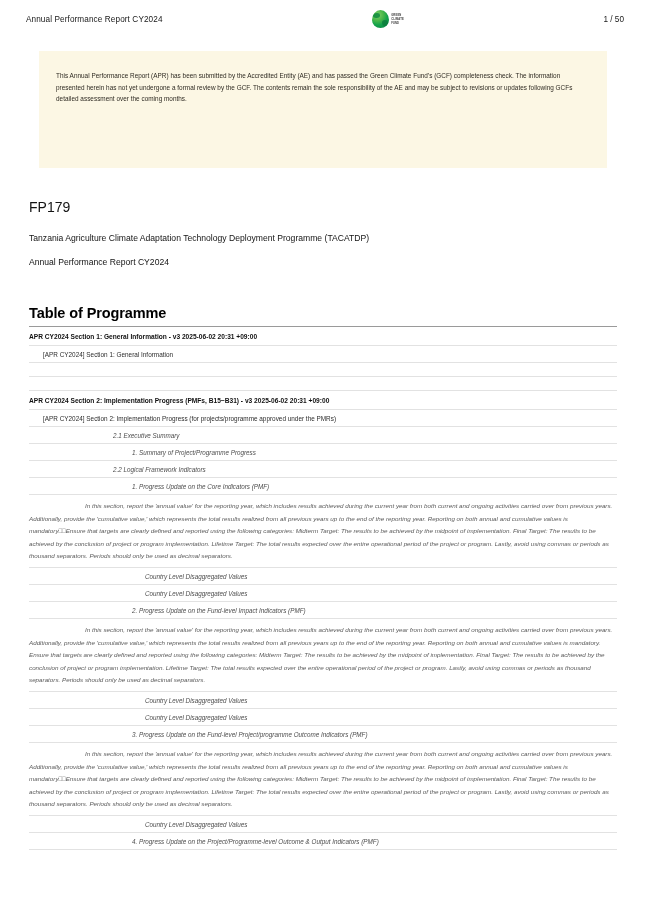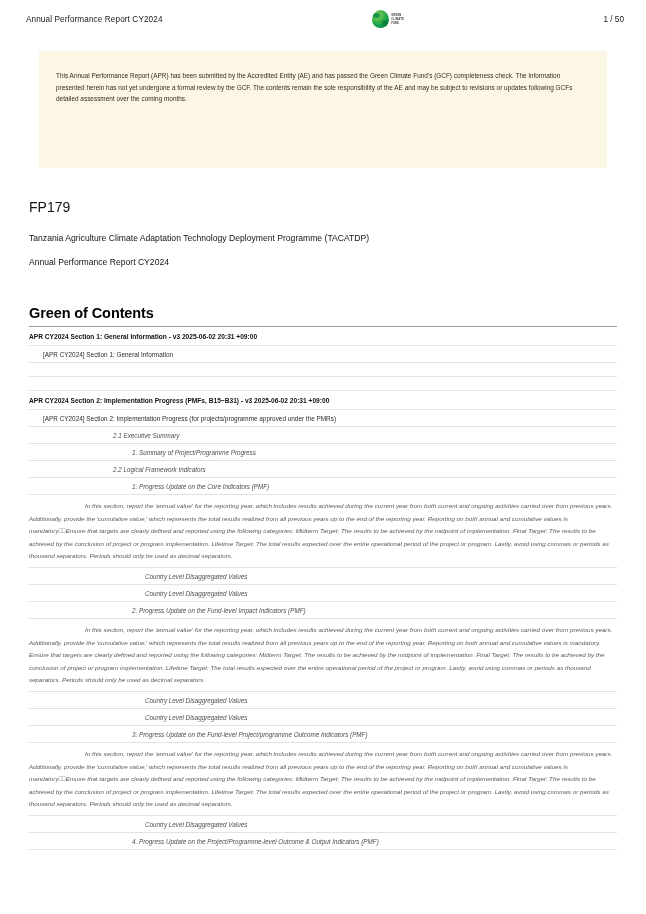--- a/index.html
+++ b/index.html
@@ -221,21 +221,21 @@
     <div class="notice-text">This Annual Performance Report (APR) has been submitted by the Accredited Entity (AE) and has passed the Green Climate Fund's (GCF) completeness check. The information presented herein has not yet undergone a formal review by the GCF. The contents remain the sole responsibility of the AE and may be subject to revisions or updates following GCFs detailed assessment over the coming months.</div>
   </div>
 
   <div class="title-block">
     <div class="fp-code">FP179</div>
     <div class="programme-name">Tanzania Agriculture Climate Adaptation Technology Deployment Programme (TACATDP)</div>
     <div class="report-name">Annual Performance Report CY2024</div>
   </div>
 
   <div class="toc">
-    <div class="toc-heading">Green of Contents</div>
+    <div class="toc-heading">Table of Programme</div>
     <hr class="toc-rule">
     <div id="toc-rows">
         <div class="toc-row section">APR CY2024 Section 1: General Information - v3 2025-06-02 20:31 +09:00</div>
         <div class="toc-row level1">[APR CY2024] Section 1: General Information</div>
         <div class="toc-row spacer"></div>
         <div class="toc-row spacer"></div>
         <div class="toc-row section">APR CY2024 Section 2: Implementation Progress (PMFs, B15~B31) - v3 2025-06-02 20:31 +09:00</div>
         <div class="toc-row level1">[APR CY2024] Section 2: Implementation Progress (for projects/programme approved under the PMRs)</div>
         <div class="toc-row level2">2.1 Executive Summary</div>
         <div class="toc-row level3">1. Summary of Project/Programme Progress</div>

